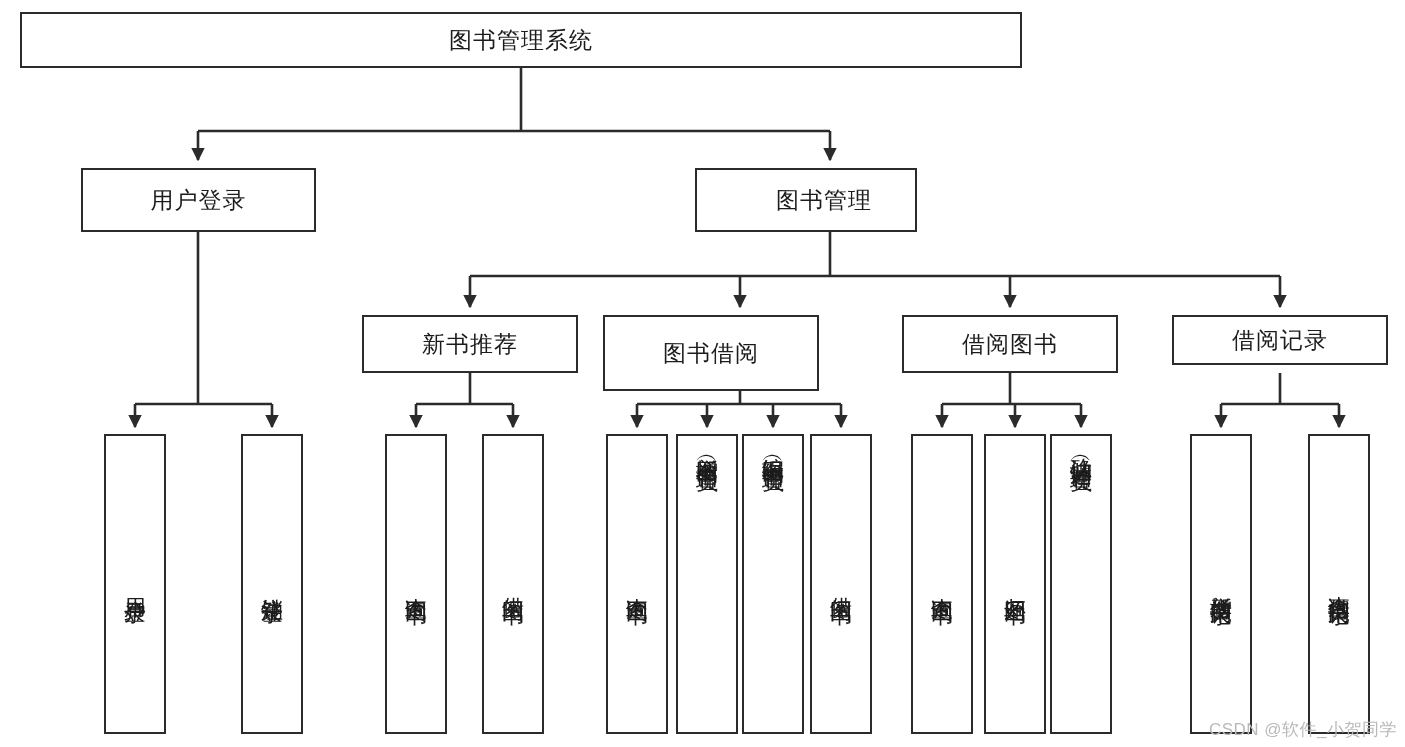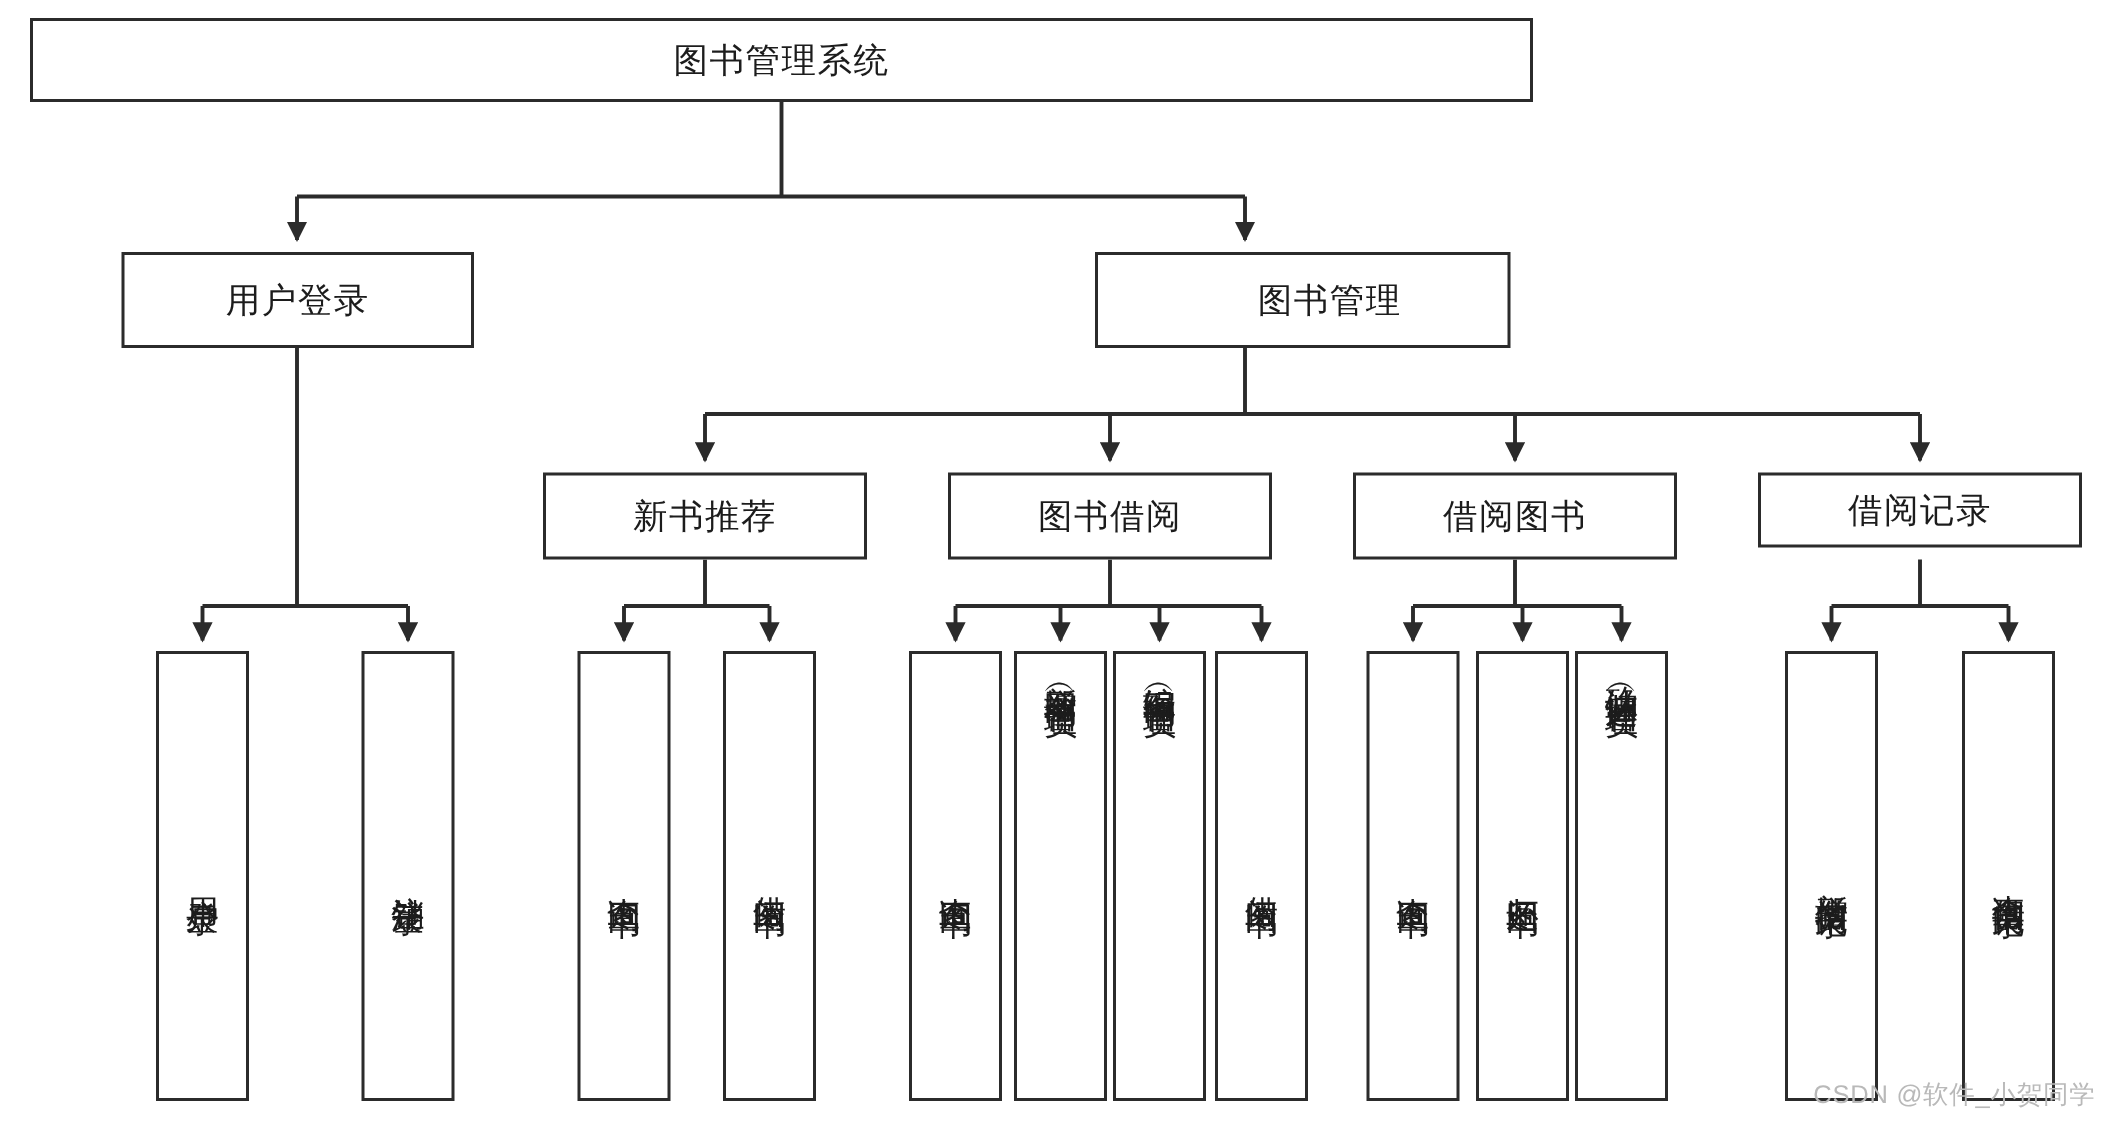--- a/index.html
+++ b/index.html
@@ -114,24 +114,24 @@
       <path d="M 1280 373 L 1280 404"></path>
       <path d="M 1221 404 L 1339 404"></path>
       <path d="M 1221 404 L 1221 427" marker-end="url(#arrow)"></path>
       <path d="M 1339 404 L 1339 427" marker-end="url(#arrow)"></path>
     </g>
   </svg>
 
   <div class="node h" style="left:20px; top:12px; width:1002px; height:56px;">图书管理系统</div>
 
   <div class="node h" style="left:81px; top:168px; width:235px; height:64px;">用户登录</div>
-  <div class="node h" style="left:730px; top:168px; width:277px; height:64px;padding-left:36px;">图书管理</div>
+  <div class="node h" style="left:695px; top:168px; width:222px; height:64px;padding-left:36px;">图书管理</div>
 
   <div class="node h" style="left:362px; top:315px; width:216px; height:58px;">新书推荐</div>
-  <div class="node h" style="left:632px; top:315px; width:216px; height:58px;text-align:right;">图书借阅</div>
+  <div class="node h" style="left:603px; top:315px; width:216px; height:76px;text-align:right;">图书借阅</div>
   <div class="node h" style="left:902px; top:315px; width:216px; height:58px;">借阅图书</div>
   <div class="node h" style="left:1172px; top:315px; width:216px; height:50px;">借阅记录</div>
 
   <div class="node v" style="left:104px; top:434px; width:62px; height:300px;">用户登录</div>
   <div class="node v" style="left:241px; top:434px; width:62px; height:300px;">注销登录</div>
 
   <div class="node v" style="left:385px; top:434px; width:62px; height:300px;">查询图书</div>
   <div class="node v" style="left:482px; top:434px; width:62px; height:300px;">借阅图书</div>
 
   <div class="node v" style="left:606px; top:434px; width:62px; height:300px;">查询图书</div>

